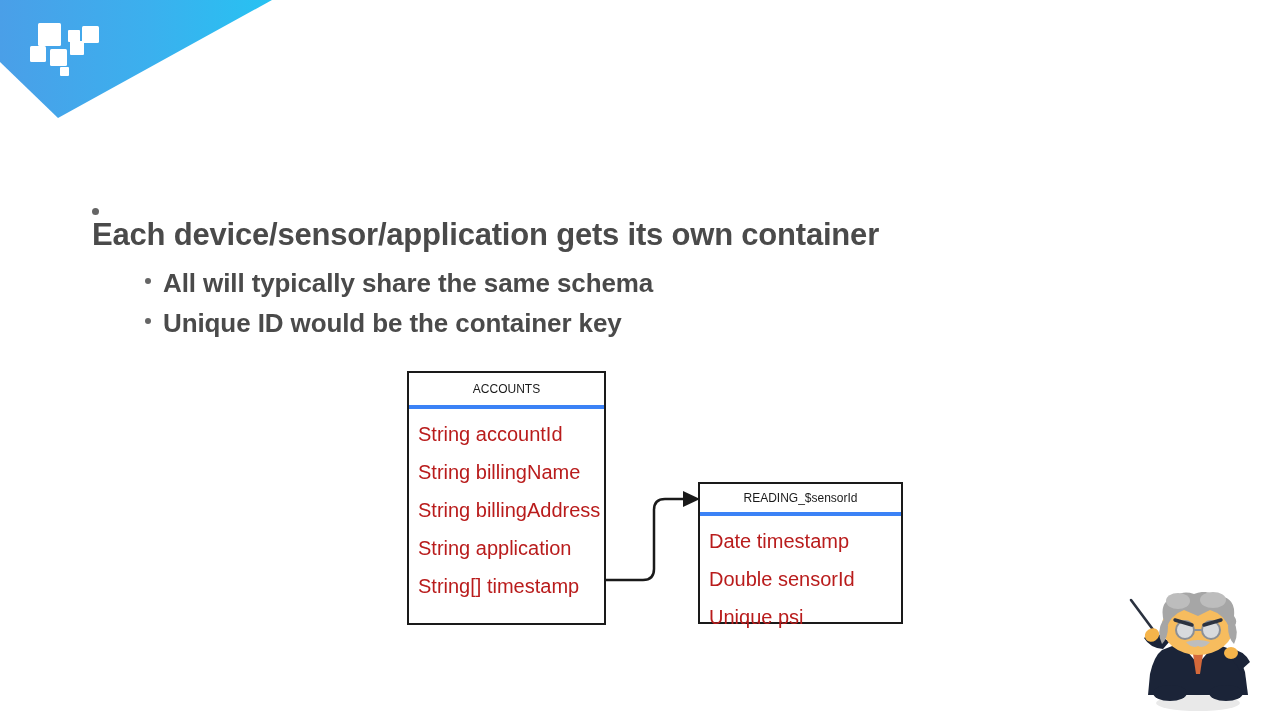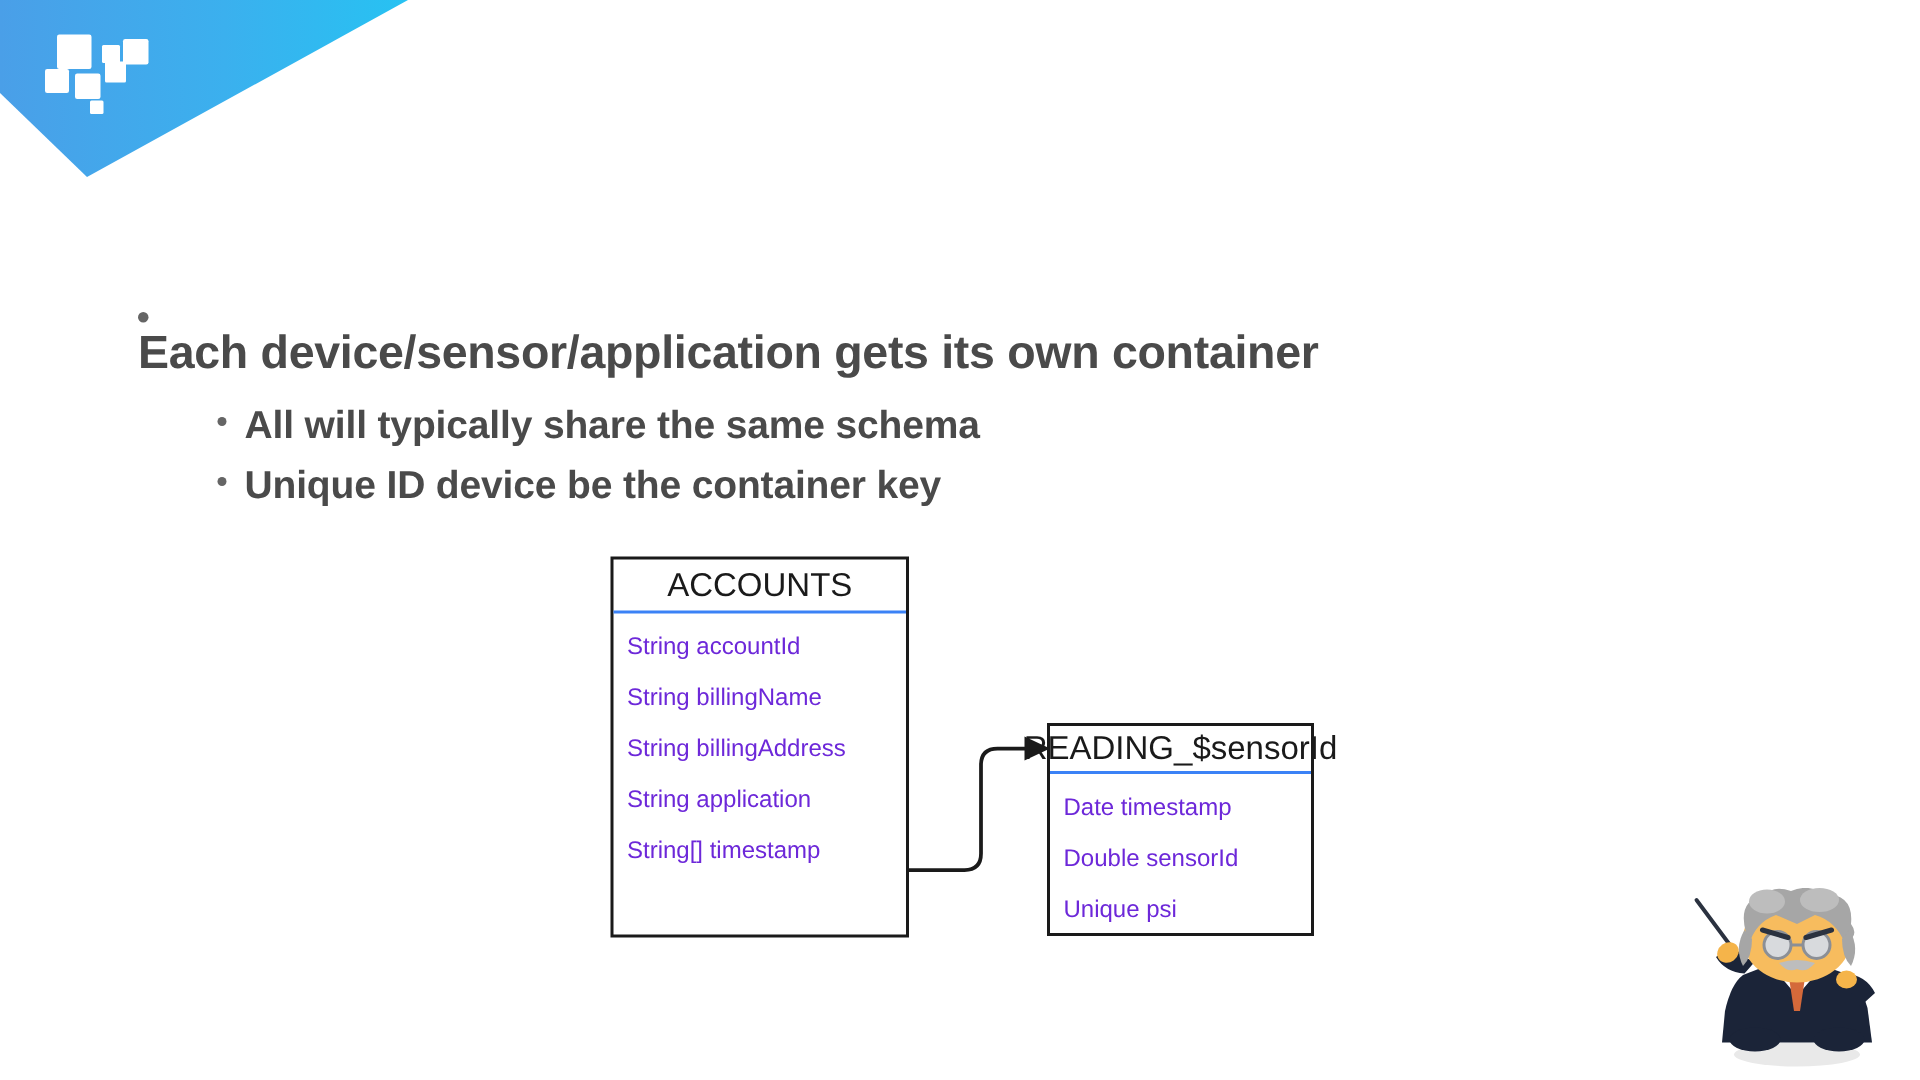--- a/index.html
+++ b/index.html
@@ -99,47 +99,47 @@
   }
   .entity {
     position: absolute;
     background: #ffffff;
     border: 2px solid #1a1a1a;
     box-sizing: border-box;
   }
   .entity-title {
     text-align: center;
     color: #1a1a1a;
-    font-size: 22px;
-    border-bottom: 2px solid #3b82f6;
+    font-size: 12px;
+    border-bottom: 4px solid #3b82f6;
     box-sizing: border-box;
     display: flex;
     align-items: center;
     justify-content: center;
   }
   .entity-fields {
     padding: 9px 0 0 9px;
   }
   .entity-field {
-    color: #6d28d9;
-    font-size: 16px;
+    color: #b91c1c;
+    font-size: 20px;
     line-height: 1;
     padding: 6px 0 12px 0;
   }
   #entity-accounts {
     left: 12px;
     top: 11px;
     width: 199px;
     height: 254px;
   }
   #entity-accounts .entity-title { height: 36px; }
   #entity-reading {
     left: 303px;
     top: 122px;
-    width: 178px;
+    width: 205px;
     height: 142px;
   }
   #entity-reading .entity-title { height: 32px; }
   .connector {
     position: absolute;
     left: 0;
     top: 0;
     width: 520px;
     height: 280px;
     overflow: visible;
@@ -189,21 +189,21 @@
       <span class="dot"></span>
       <span>Each device/sensor/application gets its own container</span>
     </div>
     <div class="sub-list">
       <div class="bullet-l2">
         <span class="dot"></span>
         <span>All will typically share the same schema</span>
       </div>
       <div class="bullet-l2">
         <span class="dot"></span>
-        <span>Unique ID device be the container key</span>
+        <span>Unique ID would be the container key</span>
       </div>
     </div>
   </div>
 
   <div class="diagram">
 
     <svg class="connector" viewBox="0 0 520 280">
       <path d="M 211 220 L 248 220 Q 259 220 259 209 L 259 150 Q 259 139 270 139 L 290 139" fill="none" stroke="#1a1a1a" stroke-width="2.5" stroke-linecap="round" stroke-linejoin="round"></path>
       <polygon points="288,131 305,139 288,147" fill="#1a1a1a"></polygon>
     </svg>

